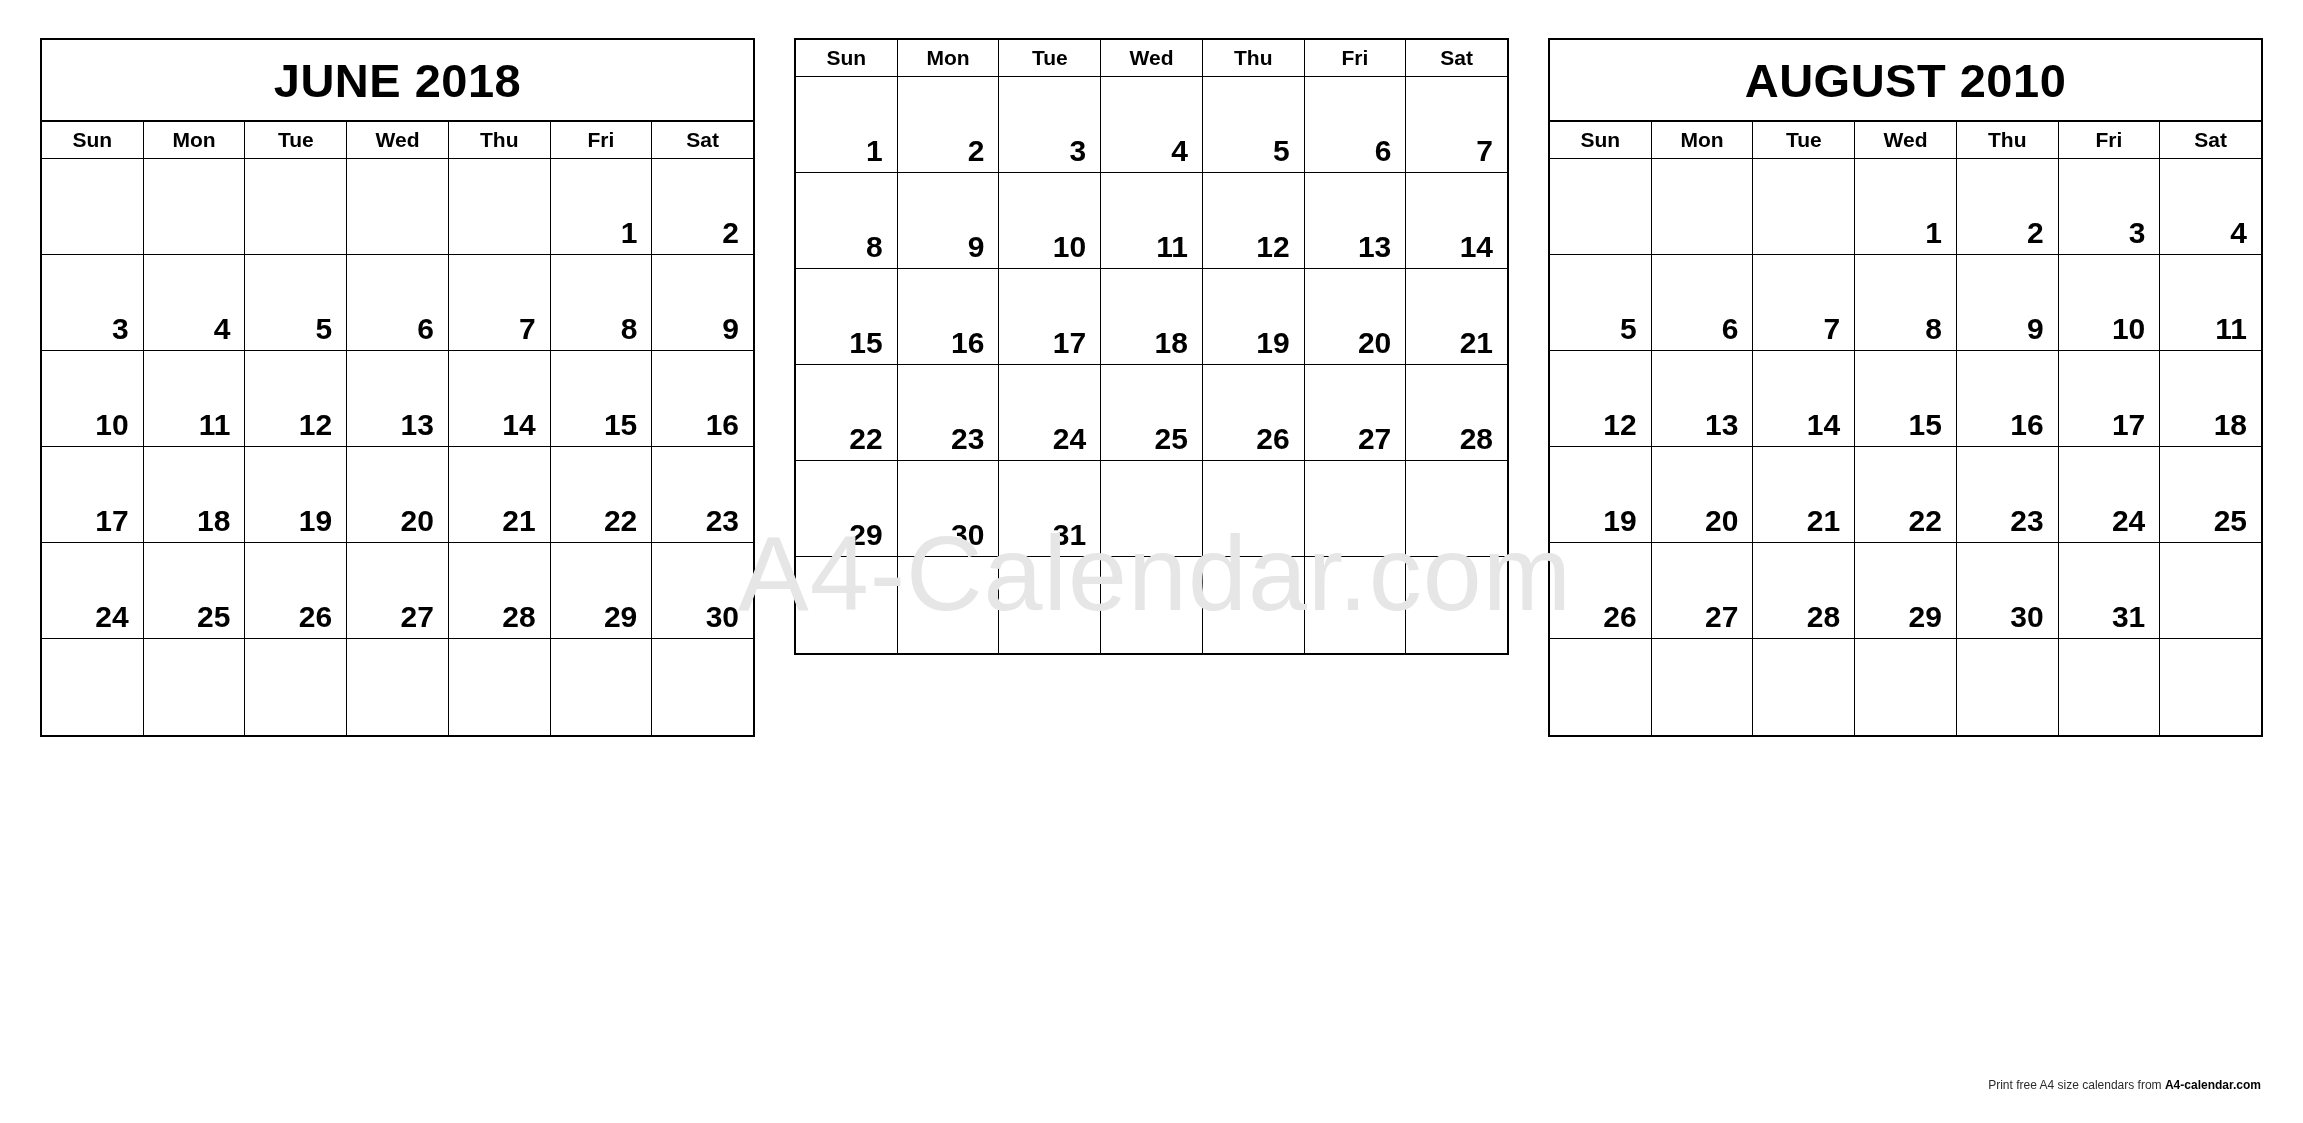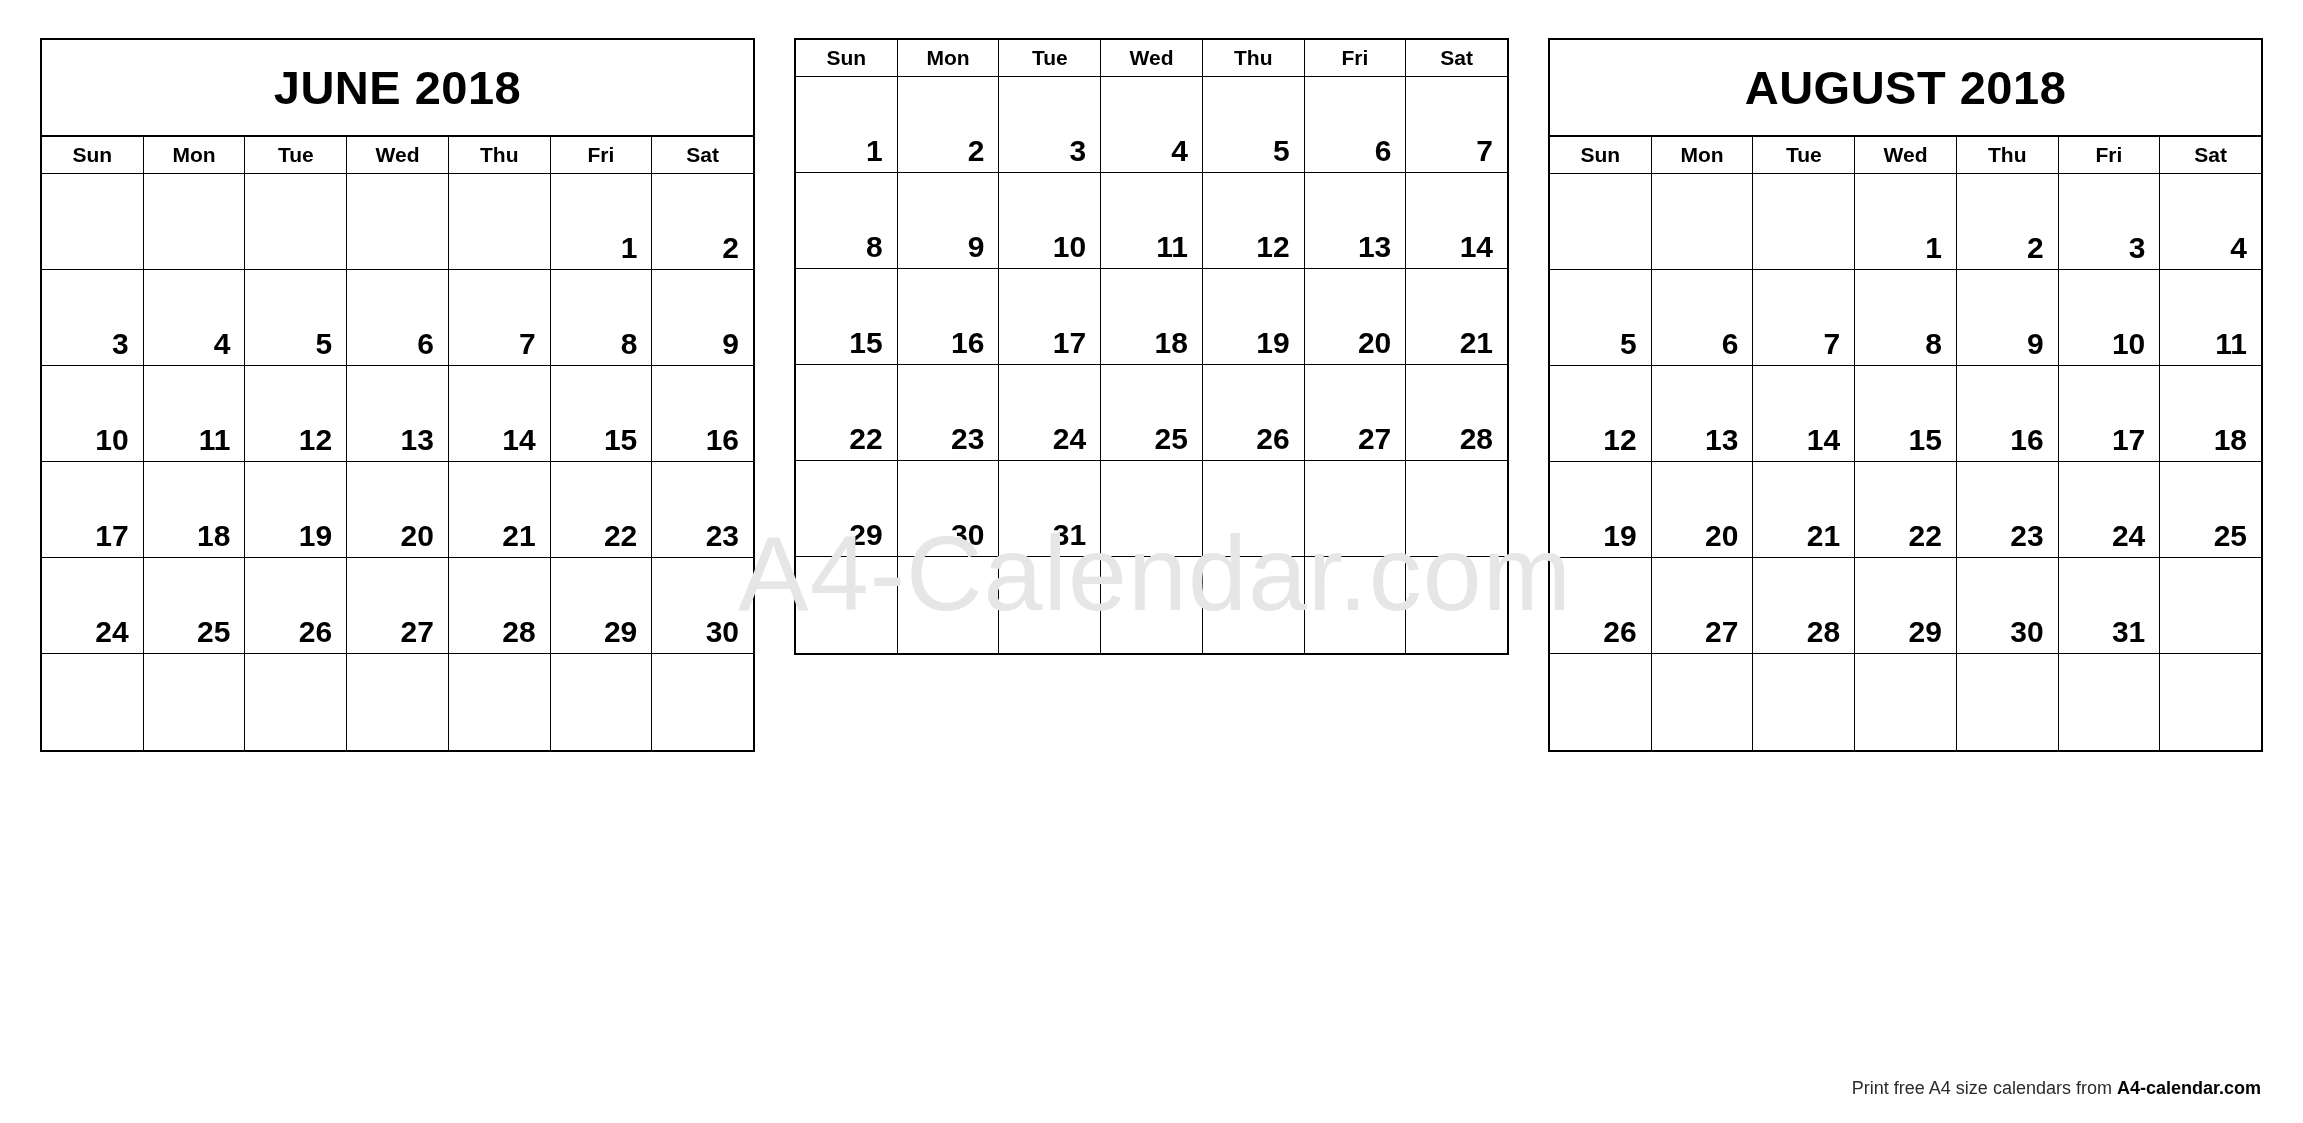--- a/index.html
+++ b/index.html
@@ -39,21 +39,21 @@
   .month-block {
     width: 715px;
     border: 2px solid #000000;
     box-sizing: border-box;
     background: #ffffff;
     display: flex;
     flex-direction: column;
   }
 
   .month-title-row {
-    height: 97px;
+    height: 82px;
     border-bottom: 2px solid #000000;
     display: flex;
     align-items: center;
     justify-content: center;
     box-sizing: border-box;
   }
   .month-title {
     font-size: 47px;
     font-weight: bold;
     letter-spacing: 0.5px;
@@ -130,21 +130,21 @@
     white-space: nowrap;
     letter-spacing: 1px;
     font-family: "Liberation Sans", sans-serif;
   }
 
   
   .footer {
     position: absolute;
     right: 42px;
     top: 1078px;
-    font-size: 18px;
+    font-size: 12px;
     color: #2b2b2b;
     white-space: nowrap;
     text-align: right;
   }
   .footer .brand {
     font-weight: bold;
     color: #000000;
   }
 </style>
 </head>
@@ -410,21 +410,21 @@
             <div class="day-cell"></div>
             <div class="day-cell"></div>
             <div class="day-cell"></div>
             <div class="day-cell"></div>
           </div>
         </div>
     </div>
 
     <div class="month-block">
       <div class="month-title-row">
-        <div class="month-title">AUGUST 2018</div>
+        <div class="month-title">AUGUST 2010</div>
       </div>
       <div class="weekday-row">
         <div class="weekday-cell">Sun</div>
         <div class="weekday-cell">Mon</div>
         <div class="weekday-cell">Tue</div>
         <div class="weekday-cell">Wed</div>
         <div class="weekday-cell">Thu</div>
         <div class="weekday-cell">Fri</div>
         <div class="weekday-cell">Sat</div>
       </div>

